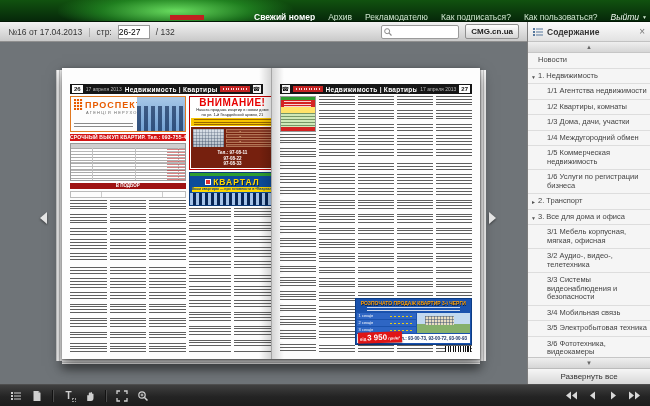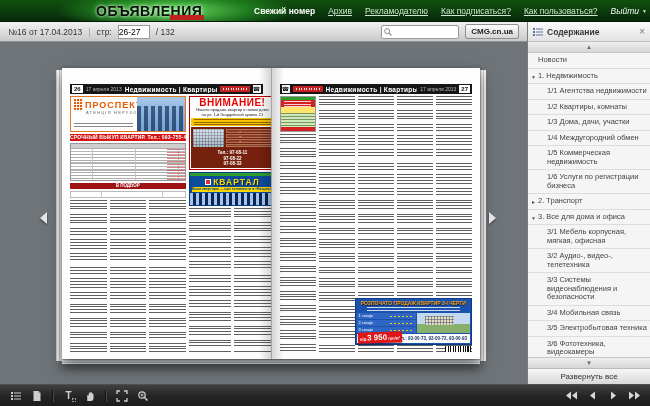--- a/index.html
+++ b/index.html
@@ -8,21 +8,21 @@
   .app { position:relative; width:650px; height:406px; background:#6f7478; overflow:hidden; }
 
   
   .topbar { position:absolute; left:0; top:0; width:650px; height:22px;
     background:linear-gradient(#11520f,#06280a); border-bottom:1px solid #021704; overflow:hidden; }
   .glow { position:absolute; left:58px; top:-10px; width:235px; height:42px;
     background:radial-gradient(ellipse at center, rgba(110,230,100,.95), rgba(45,170,45,.55) 45%, rgba(10,70,10,0) 72%); }
   .logo { position:absolute; left:96px; top:3px; font-size:14px; font-weight:bold; color:#0b120b;
     letter-spacing:.5px; text-shadow:0 0 3px rgba(235,255,235,.95), 0 0 6px rgba(180,255,180,.7); white-space:nowrap; }
   .logo-tag { position:absolute; left:170px; top:15px; width:34px; height:5px; background:#c02020; }
-  .mainnav { position:absolute; left:254px; top:0; height:22px; display:flex; align-items:center; gap:13px;
+  .mainnav { position:absolute; left:254px; top:0; height:22px; display:flex; align-items:flex-end; gap:13px;
     font-size:8.5px; white-space:nowrap; }
   .navlink { color:#cfe6cf; text-decoration:underline; cursor:pointer; }
   .navlink.active { color:#fff; font-weight:bold; text-decoration:none; }
   .exitlink { color:#eef7ee; display:flex; align-items:center; gap:3px; cursor:pointer;font-style:italic; }
   .caret { font-size:5px; color:#cfe6cf; }
 
   
   .toolbar { position:absolute; left:0; top:22px; width:527px; height:20px;
     background:linear-gradient(#f2f2f2,#c9c9c9); border-bottom:1px solid #8f8f8f;
     display:flex; align-items:center; gap:6px; padding:0 8px; font-size:8.5px; color:#333; }
@@ -213,21 +213,20 @@
   .bb-T { color:#d0d0d0; font-size:10px; font-weight:bold; position:relative; line-height:10px; }
   .bb-T i { position:absolute; right:-4px; bottom:-1px; width:4px; height:4px; border:1px dotted #9a9a9a; }
 </style>
 </head>
 <body>
 
 <div class="app">
 
   <div class="topbar">
     <div class="glow"></div>
-    <div class="logo">ОБЪЯВЛЕНИЯ</div>
     <div class="logo-tag"></div>
     <div class="mainnav">
       <span class="navlink active">Свежий номер</span>
       <span class="navlink">Архив</span>
       <span class="navlink">Рекламодателю</span>
       <span class="navlink">Как подписаться?</span>
       <span class="navlink">Как пользоваться?</span>
       <span class="exitlink">
         <span>Выйти</span>
         <span class="caret">▼</span>

